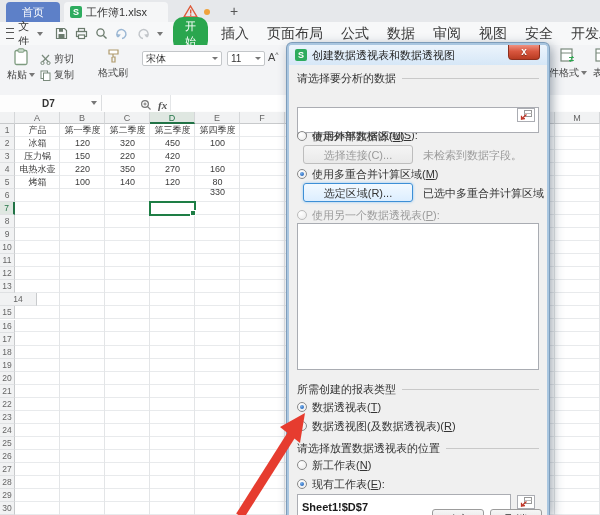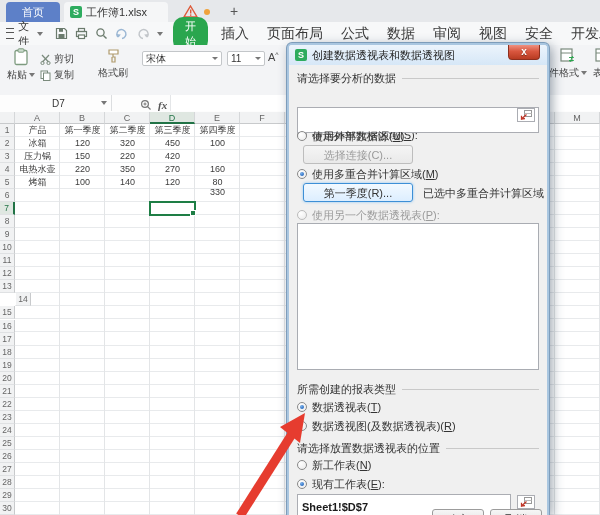--- a/index.html
+++ b/index.html
@@ -39,21 +39,21 @@
   .rlab{font-size:10px;color:#444;white-space:nowrap;}
   .combo{position:absolute;height:15px;background:#fff;border:1px solid #c3c6c9;border-radius:2px;
          font-size:10px;color:#333;display:flex;align-items:center;justify-content:space-between;
          padding:0 3px;box-sizing:border-box;}
   .combo .chev{border-left-width:3px;border-right-width:3px;border-top-width:3.5px;}
   .ubar{position:absolute;left:1px;bottom:0;width:11px;height:3px;}
   .vline{position:absolute;top:50px;width:1px;height:40px;background:#e0e2e4;}
 
   
   #fbar{left:0;top:95px;width:600px;height:17px;background:#fdfdfd;border-bottom:1px solid #d8dadc;}
-  #namebox{left:16px;top:0;width:95px;height:16px;border-right:1px solid #dcdee0;display:flex;align-items:center;}
+  #namebox{left:6px;top:0;width:95px;height:16px;border-right:1px solid #dcdee0;display:flex;align-items:center;font-weight:bold;}
   #namebox .v{flex:1;text-align:center;font-size:10px;color:#333;}
   #fxwrap{left:140px;top:0;height:16px;display:flex;align-items:flex-end;gap:6px;}
   #fx{font-family:"Liberation Serif","DejaVu Serif",serif;font-style:italic;font-weight:bold;font-size:11px;color:#555;}
   #finput{left:170px;top:0;width:430px;height:16px;background:#fff;border-left:1px solid #e4e6e8;}
 
   
   #sheet{left:0;top:112px;width:600px;height:403px;background:#fff;}
   .chdr{position:absolute;top:0;height:12px;background:#f1f2f3;border-right:1px solid #d5d7d9;
         border-bottom:1px solid #c8cacc;font-size:9px;color:#666;text-align:center;line-height:12px;box-sizing:border-box;}
   .chdr.sel{background:#dfe7e1;border-bottom:2px solid #217346;color:#217346;}
@@ -322,21 +322,21 @@
       <div class="rhdr" style="left: 0px; top: 51.1px; width: 15px; height: 13.0333px; line-height: 13.0333px;">4</div>
       <div class="rhdr" style="left: 0px; top: 64.1333px; width: 15px; height: 13.0333px; line-height: 13.0333px;">5</div>
       <div class="rhdr" style="left: 0px; top: 77.1667px; width: 15px; height: 13.0333px; line-height: 13.0333px;">6</div>
       <div class="rhdr sel" style="left: 0px; top: 90.2px; width: 15px; height: 13.0333px; line-height: 13.0333px;">7</div>
       <div class="rhdr" style="left: 0px; top: 103.233px; width: 15px; height: 13.0333px; line-height: 13.0333px;">8</div>
       <div class="rhdr" style="left: 0px; top: 116.267px; width: 15px; height: 13.0333px; line-height: 13.0333px;">9</div>
       <div class="rhdr" style="left: 0px; top: 129.3px; width: 15px; height: 13.0333px; line-height: 13.0333px;">10</div>
       <div class="rhdr" style="left: 0px; top: 142.333px; width: 15px; height: 13.0333px; line-height: 13.0333px;">11</div>
       <div class="rhdr" style="left: 0px; top: 155.367px; width: 15px; height: 13.0333px; line-height: 13.0333px;">12</div>
       <div class="rhdr" style="left: 0px; top: 168.4px; width: 15px; height: 13.0333px; line-height: 13.0333px;">13</div>
-      <div class="rhdr" style="left: 16px; top: 181.433px; width: 15px; height: 13.0333px; line-height: 13.0333px;">14</div>
+      <div class="rhdr" style="left: 0px; top: 181.433px; width: 37px; height: 13.0333px; line-height: 13.0333px;">14</div>
       <div class="rhdr" style="left: 0px; top: 194.467px; width: 15px; height: 13.0333px; line-height: 13.0333px;">15</div>
       <div class="rhdr" style="left: 0px; top: 207.5px; width: 15px; height: 13.0333px; line-height: 13.0333px;">16</div>
       <div class="rhdr" style="left: 0px; top: 220.533px; width: 15px; height: 13.0333px; line-height: 13.0333px;">17</div>
       <div class="rhdr" style="left: 0px; top: 233.567px; width: 15px; height: 13.0333px; line-height: 13.0333px;">18</div>
       <div class="rhdr" style="left: 0px; top: 246.6px; width: 15px; height: 13.0333px; line-height: 13.0333px;">19</div>
       <div class="rhdr" style="left: 0px; top: 259.633px; width: 15px; height: 13.0333px; line-height: 13.0333px;">20</div>
       <div class="rhdr" style="left: 0px; top: 272.667px; width: 15px; height: 13.0333px; line-height: 13.0333px;">21</div>
       <div class="rhdr" style="left: 0px; top: 285.7px; width: 15px; height: 13.0333px; line-height: 13.0333px;">22</div>
       <div class="rhdr" style="left: 0px; top: 298.733px; width: 15px; height: 13.0333px; line-height: 13.0333px;">23</div>
       <div class="rhdr" style="left: 0px; top: 311.767px; width: 15px; height: 13.0333px; line-height: 13.0333px;">24</div>
@@ -394,26 +394,27 @@
           <line x1="4.5" y1="3.5" x2="11.5" y2="3.5" stroke="#bbb"></line>
           <path d="M6.5 4.5 L1.5 9 L1.5 5.8 M1.5 9 L5 8.6" fill="none" stroke="#c0392b" stroke-width="1.3"></path>
         </svg>
     </div>
 
     <div class="drow" style="top:84px;">
       <span class="rb"></span>
       <span class="us">使用外部数据源(<u>U</u>)</span>
     </div>
     <div class="dbtn dis" style="left:14px;top:100px;">选择连接(C)...</div>
+    <div class="sidetxt" style="left:134px;top:103px;color:#9b9b9b;">未检索到数据字段。</div>
 
     <div class="drow" style="top:122px;">
       <span class="rb on"></span>
       <span class="us">使用多重合并计算区域(<u>M</u>)</span>
     </div>
-    <div class="dbtn focus" style="left:14px;top:138px;">第一季度(R)...</div>
+    <div class="dbtn focus" style="left:14px;top:138px;">选定区域(R)...</div>
     <div class="sidetxt" style="left:134px;top:141px;color:#333;">已选中多重合并计算区域</div>
 
     <div class="drow dis" style="top:163px;">
       <span class="rb dis"></span>
       <span class="us">使用另一个数据透视表(<u>P</u>):</span>
     </div>
     <div id="listbox" style="top:178px;"></div>
 
     <div class="grp" style="top:337px;">所需创建的报表类型</div>
     <div class="drow" style="top:355px;">

